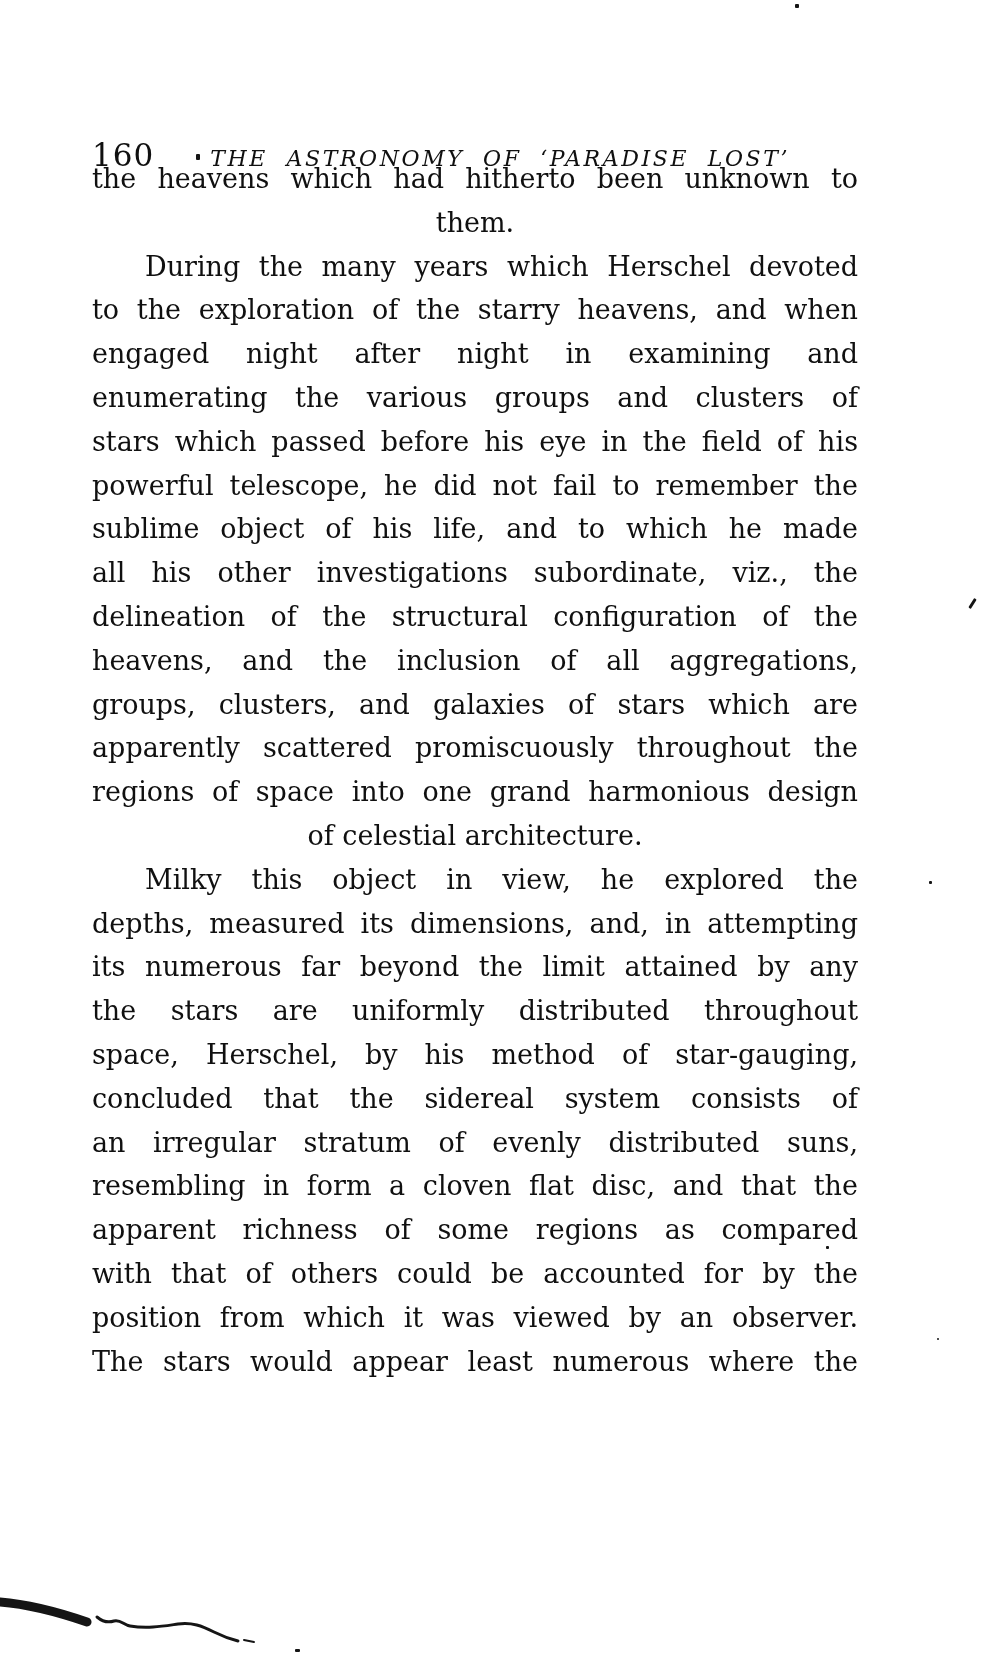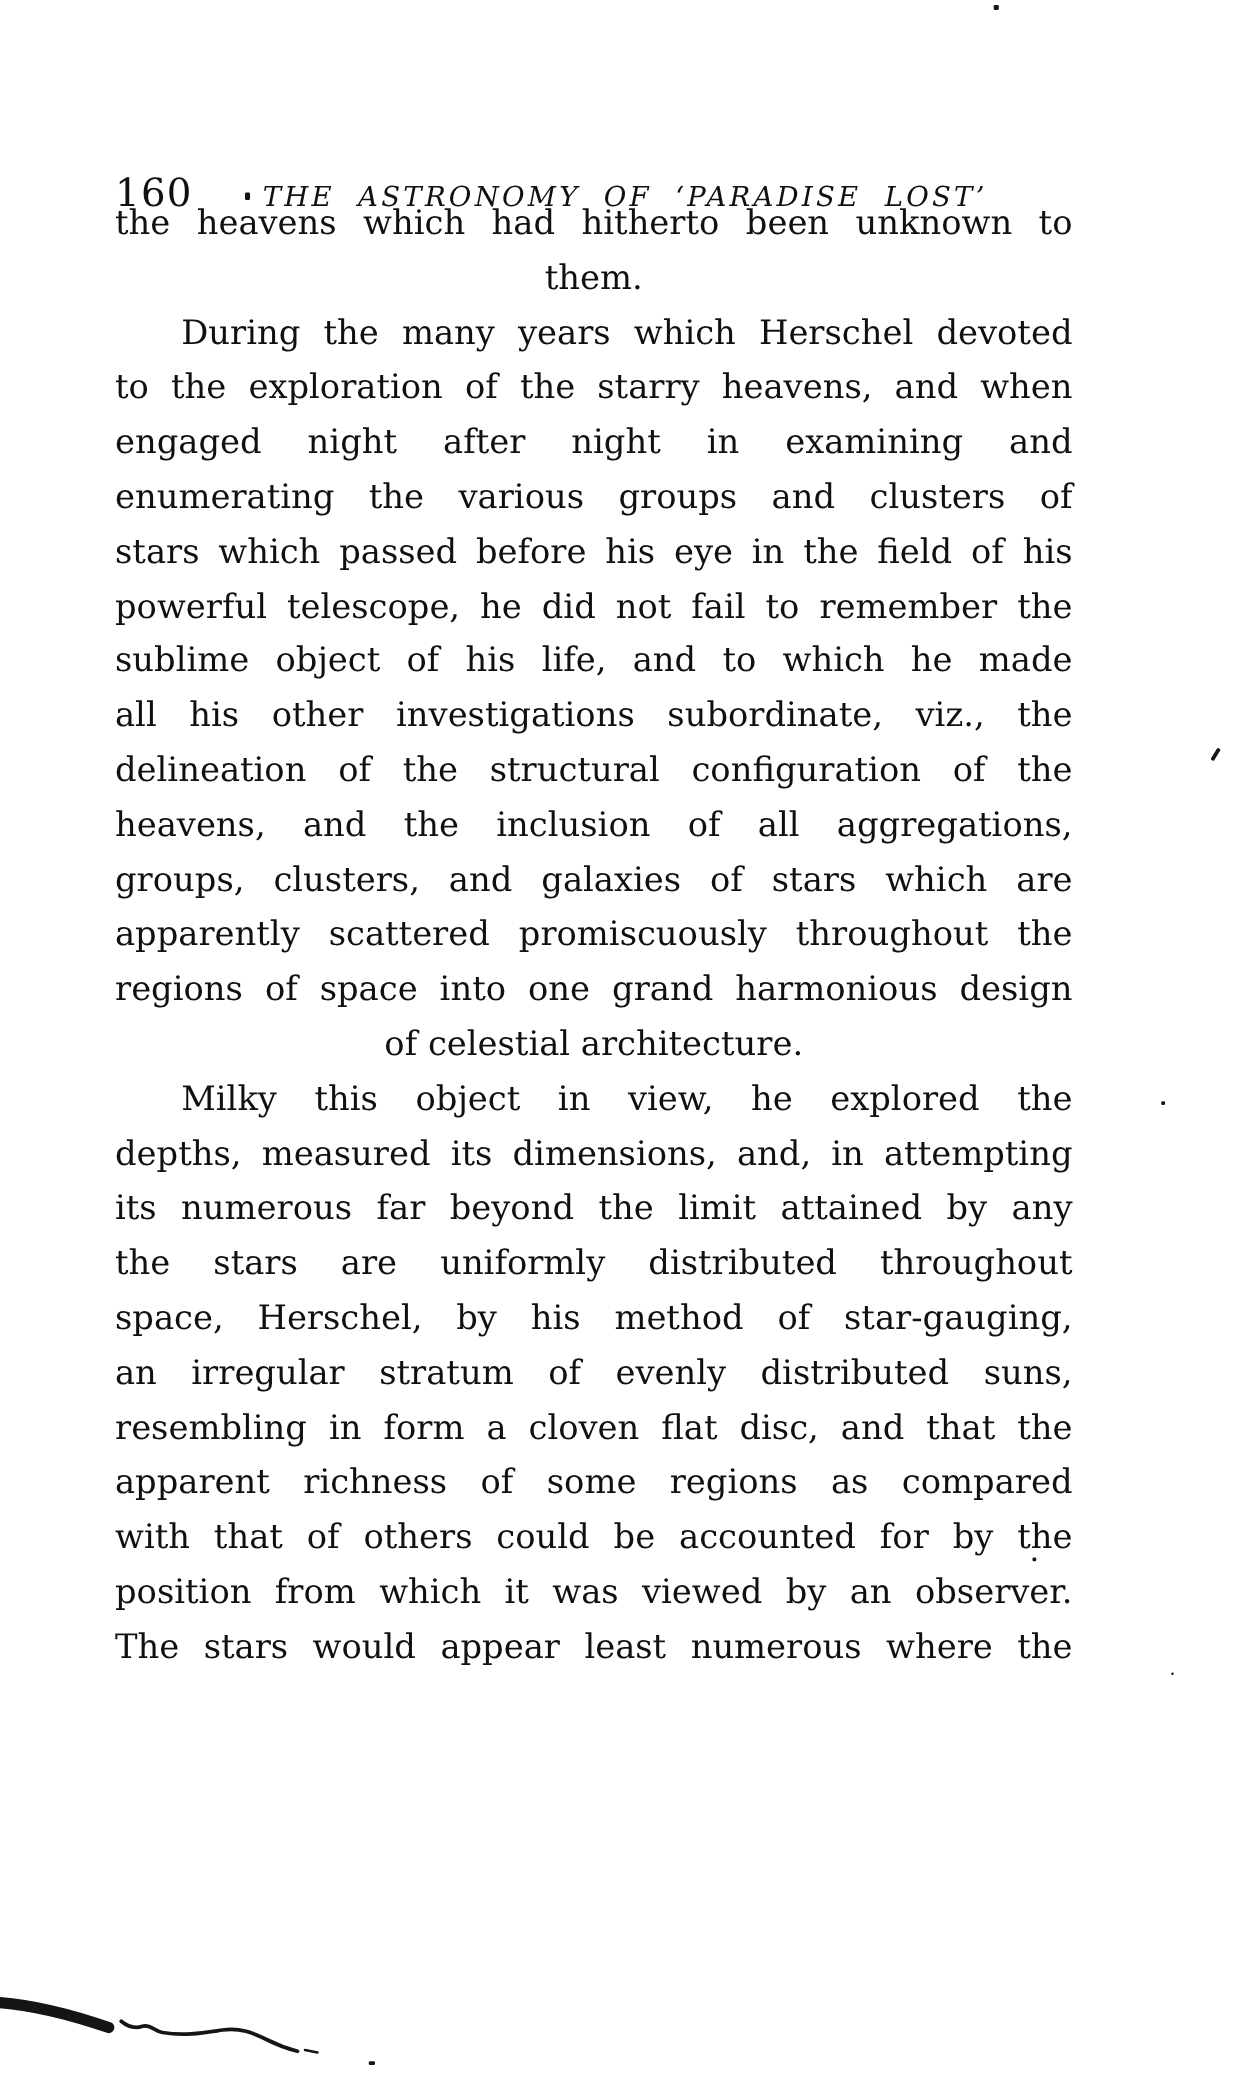--- a/index.html
+++ b/index.html
@@ -88,20 +88,21 @@
       <div class="line justify">heavens, and the inclusion of all aggregations,</div>
       <div class="line justify">groups, clusters, and galaxies of stars which are</div>
       <div class="line justify">apparently scattered promiscuously throughout the</div>
       <div class="line justify">regions of space into one grand harmonious design</div>
       <div class="line">of celestial architecture.</div>
       <div class="line justify indent">Milky this object in view, he explored the</div>
       <div class="line justify">depths, measured its dimensions, and, in attempting</div>
       <div class="line justify">its numerous far beyond the limit attained by any</div>
       <div class="line justify">the stars are uniformly distributed throughout</div>
       <div class="line justify">space, Herschel, by his method of star-gauging,</div>
+      <div class="line justify">concluded that the sidereal system consists of</div>
       <div class="line justify">an irregular stratum of evenly distributed suns,</div>
       <div class="line justify">resembling in form a cloven flat disc, and that the</div>
       <div class="line justify">apparent richness of some regions as compared</div>
       <div class="line justify">with that of others could be accounted for by the</div>
       <div class="line justify">position from which it was viewed by an observer.</div>
       <div class="line justify">The stars would appear least numerous where the</div>
     </div>
 
   <svg class="ink-smudge" width="300" height="60" viewBox="0 0 300 60">
     <path d="M0,7 C 25,9 55,16 87,27" fill="none" stroke="#151515" stroke-width="9" stroke-linecap="round"></path>

